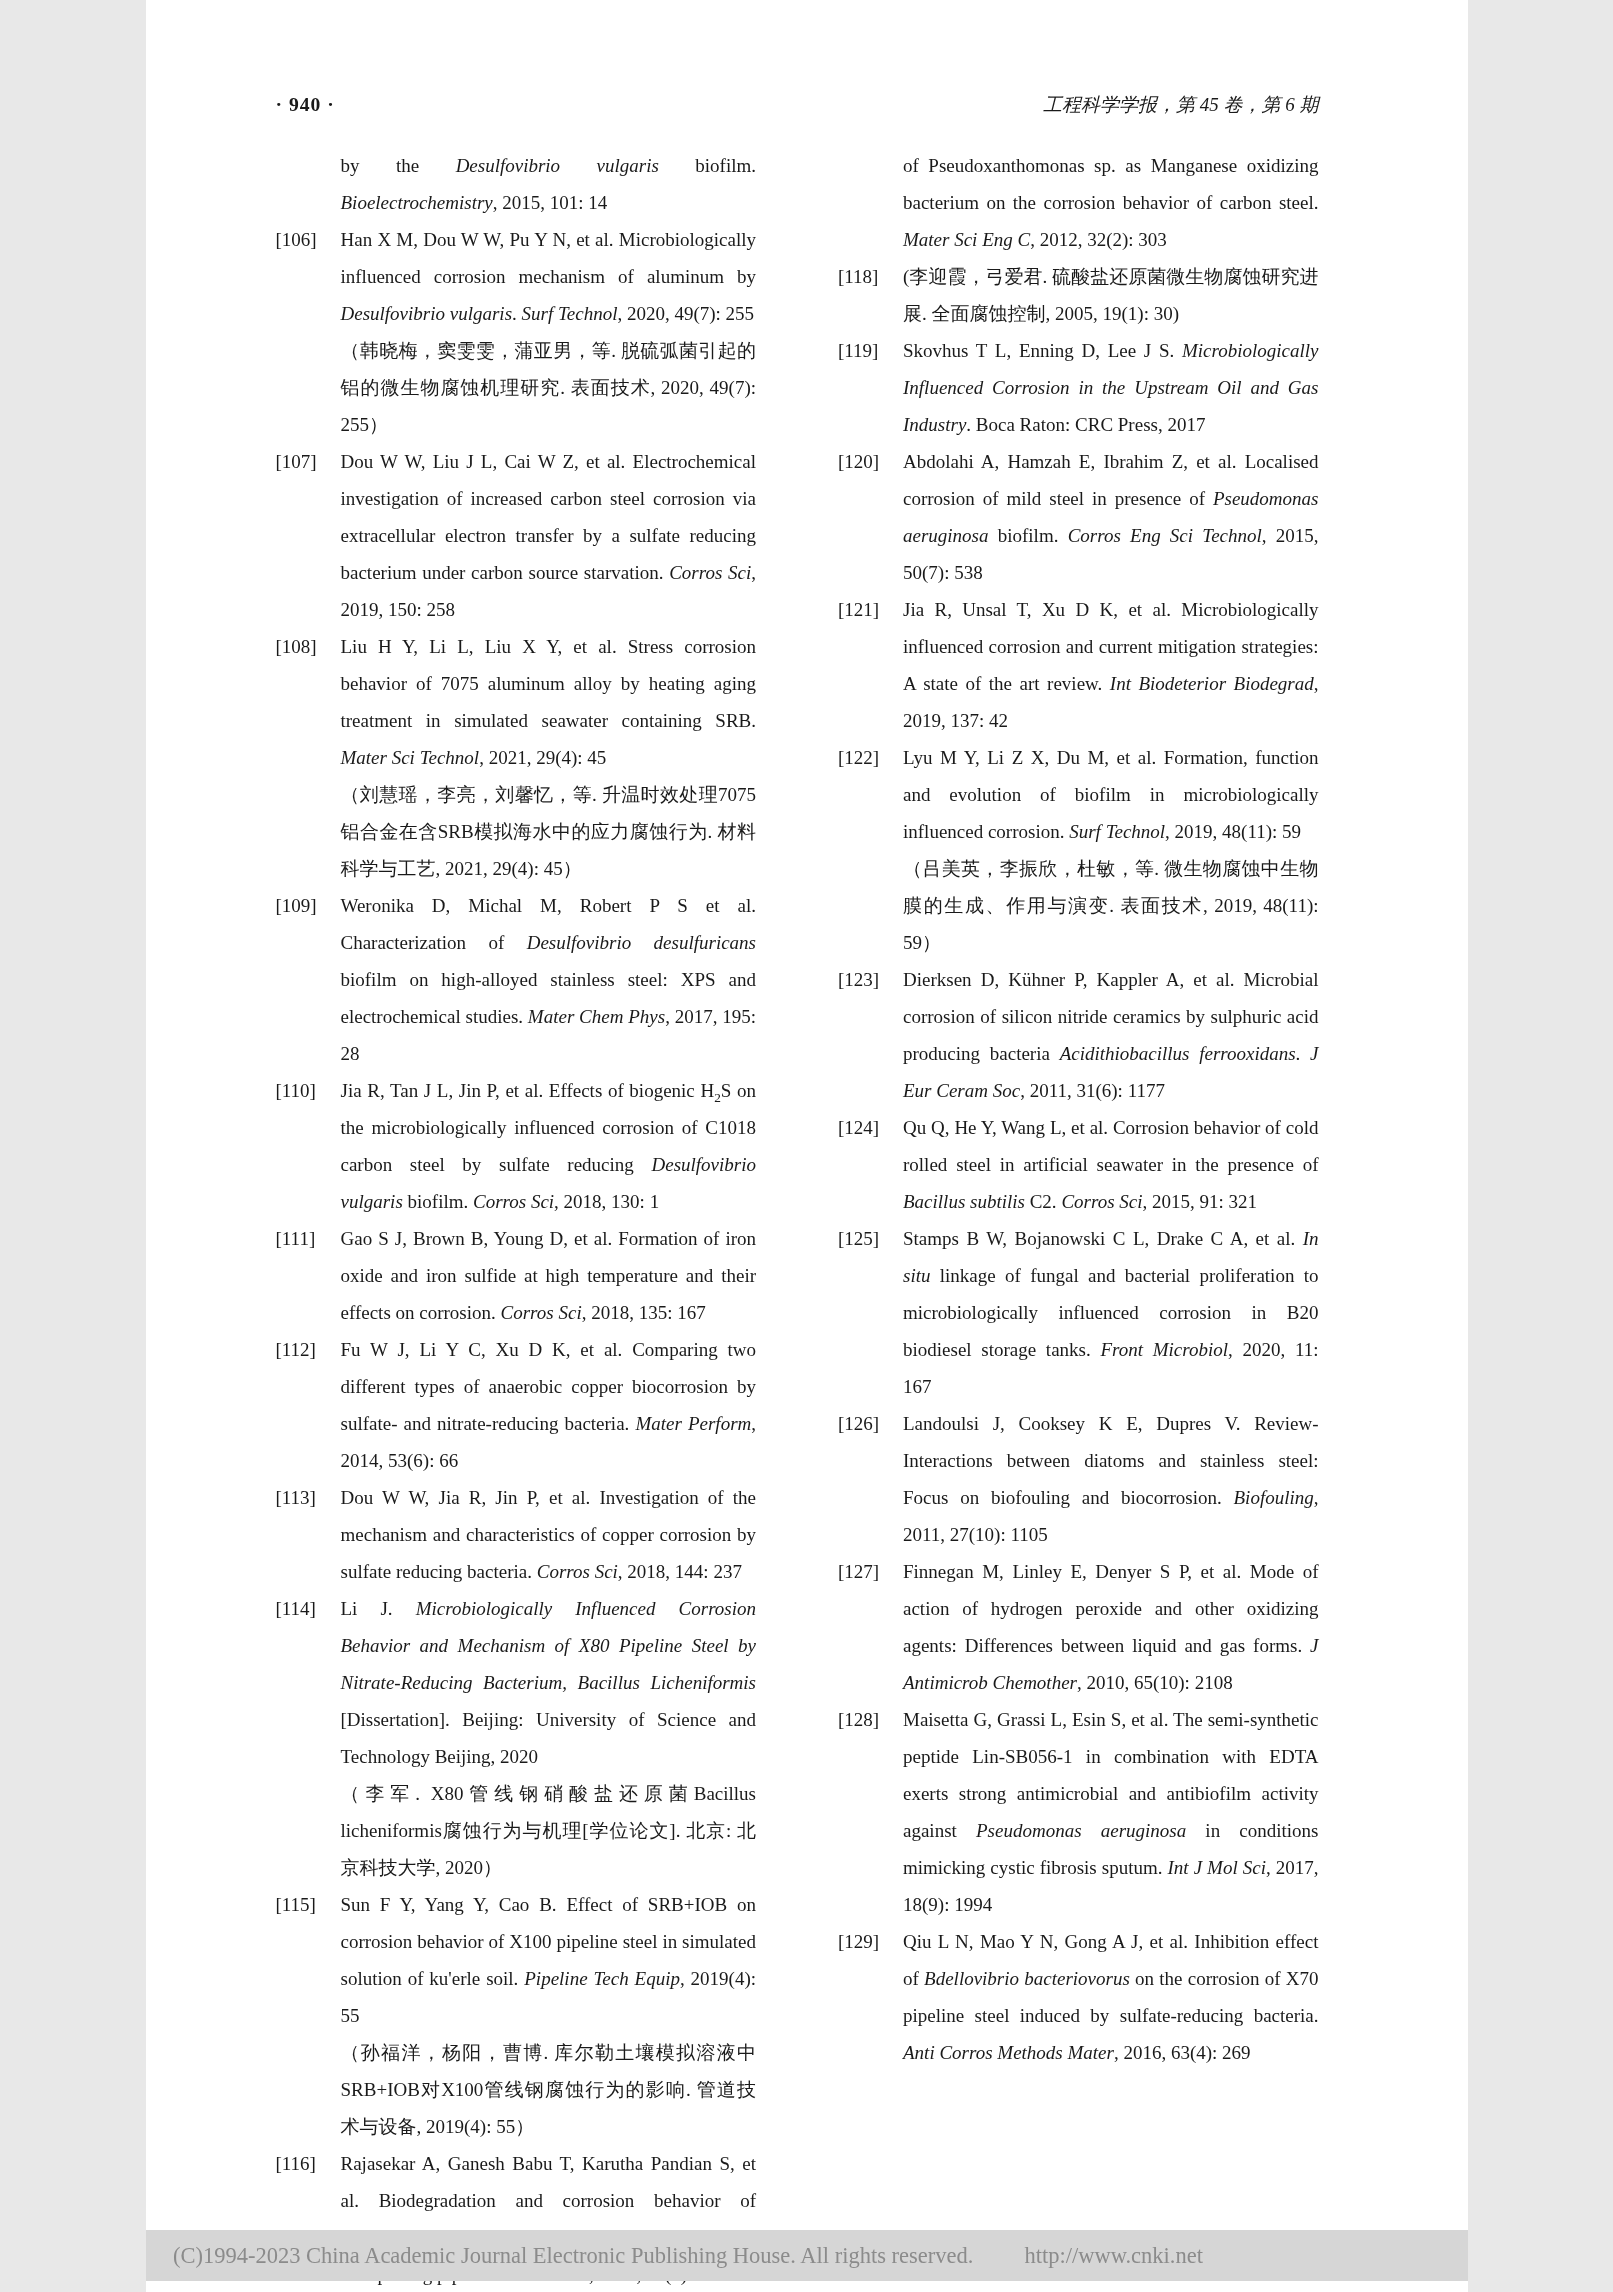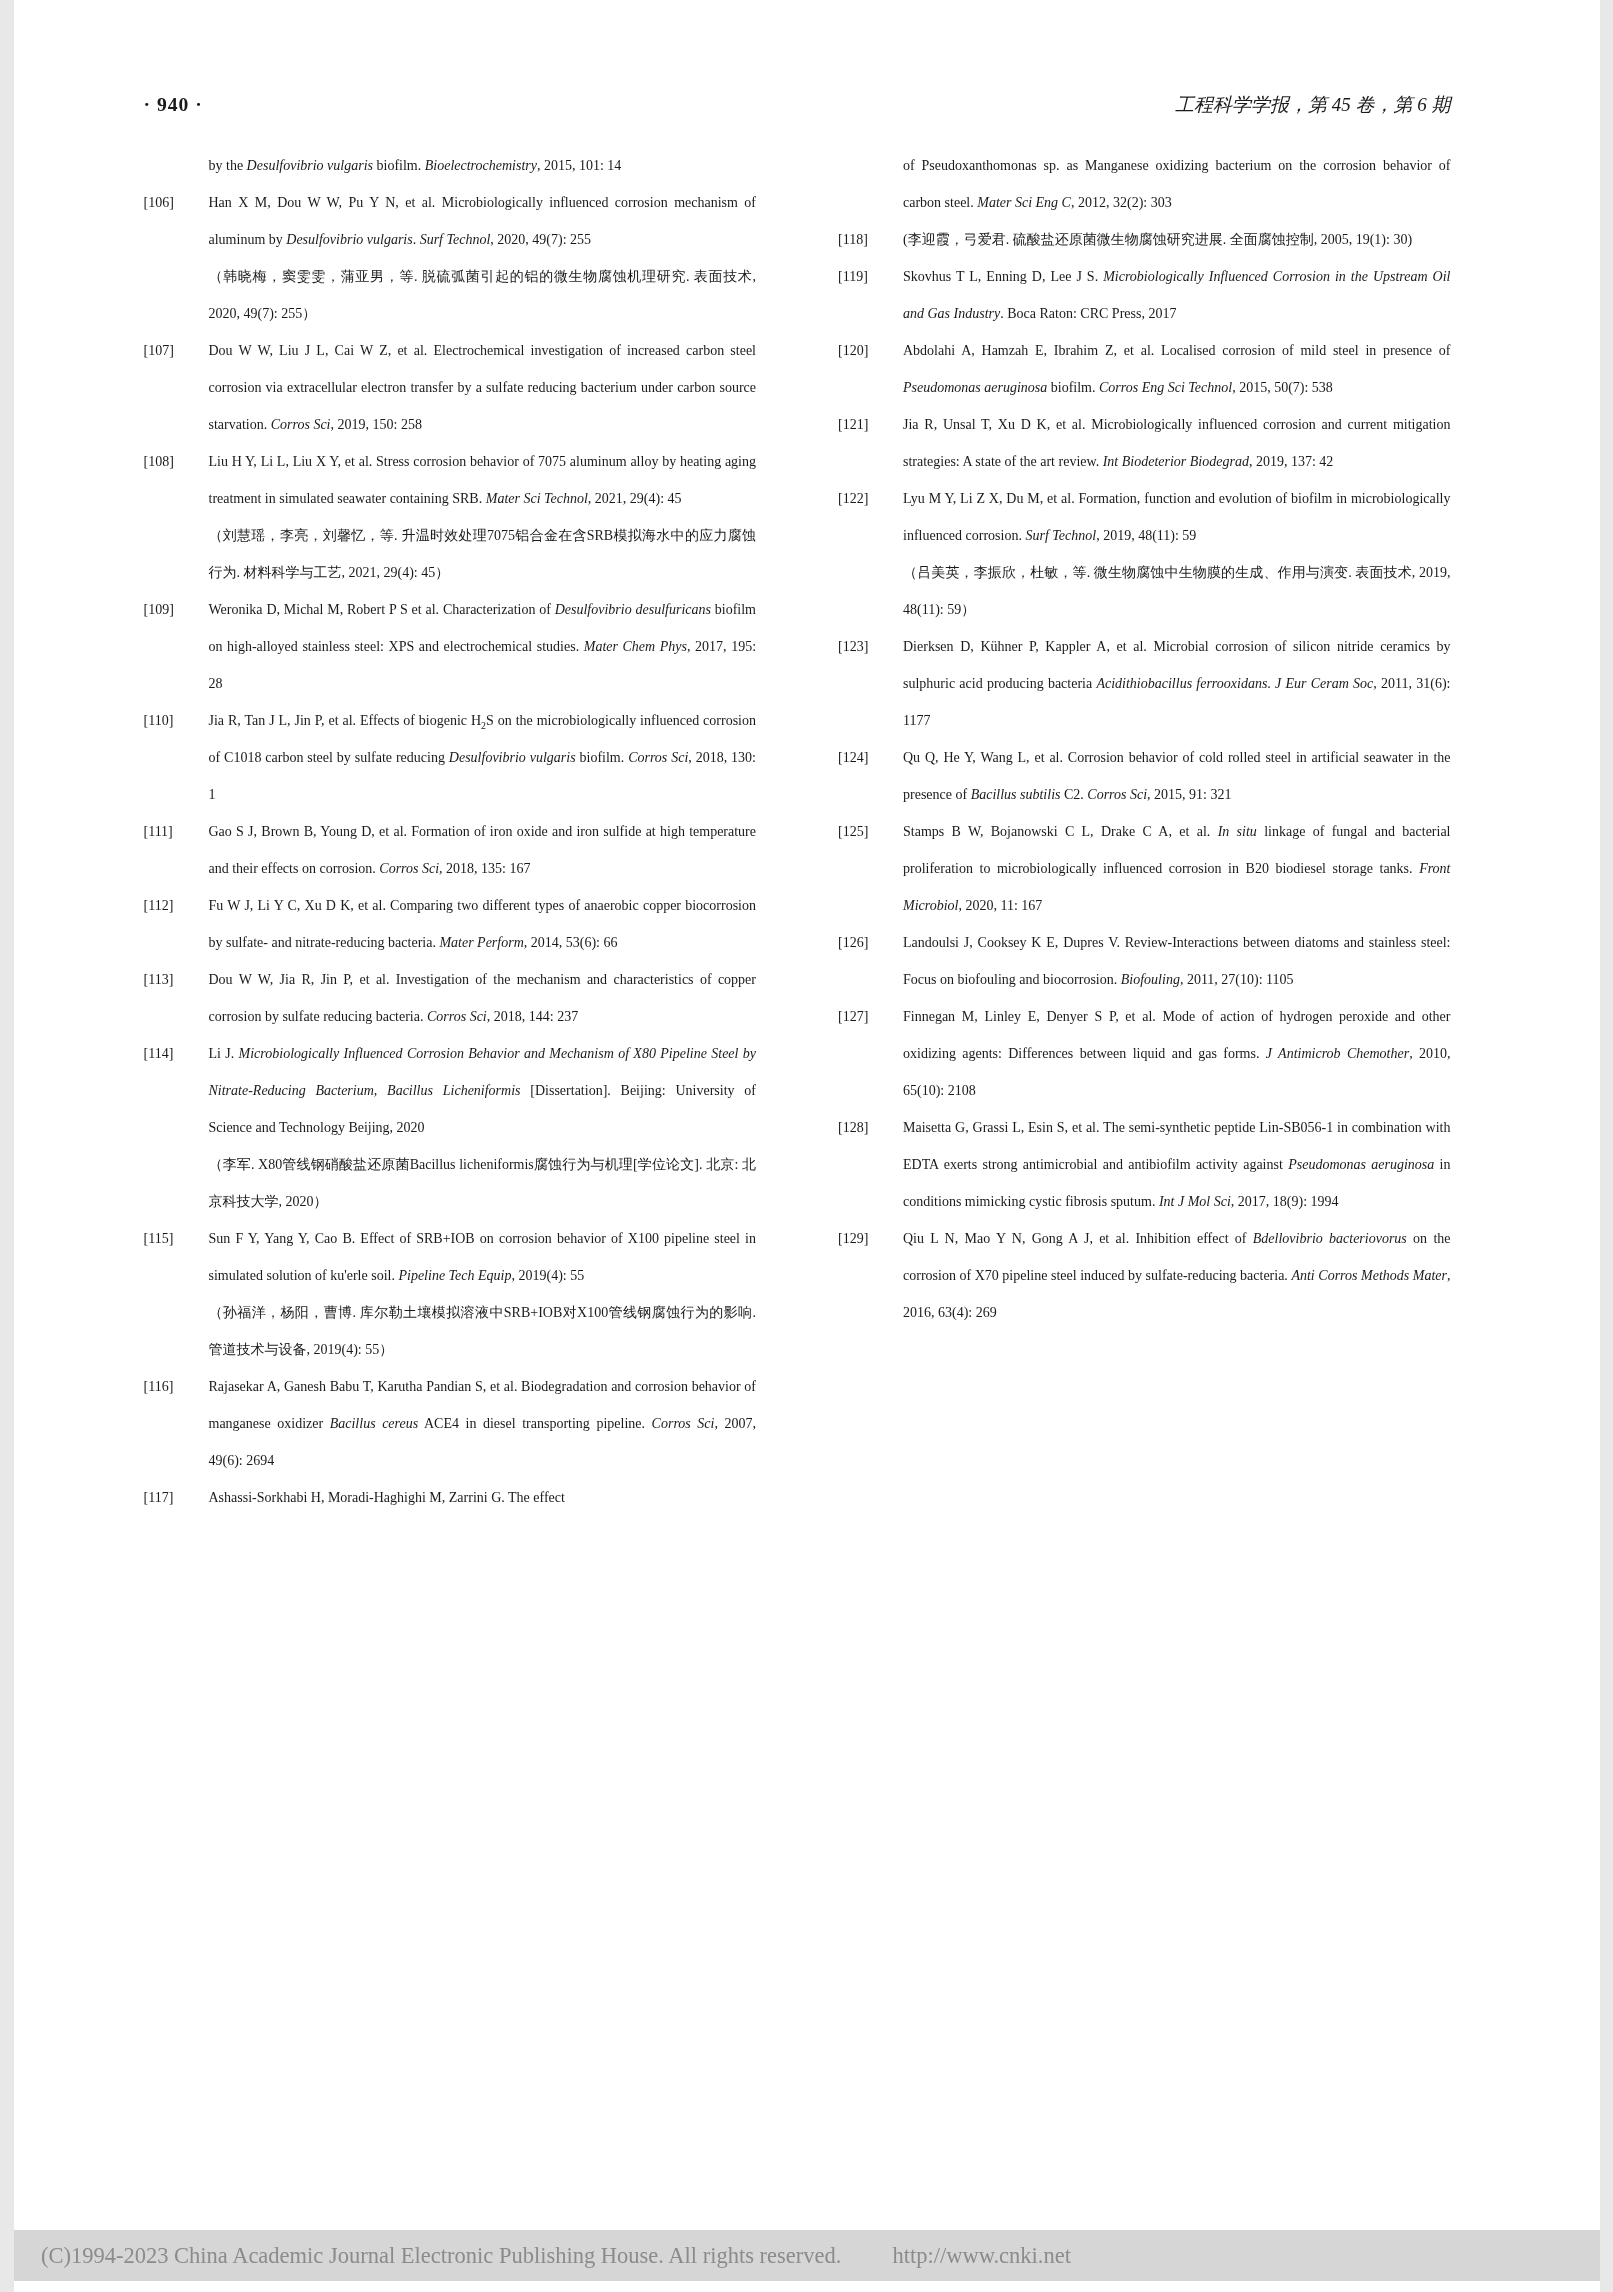--- a/index.html
+++ b/index.html
@@ -1,18 +1,18 @@
 <!DOCTYPE html>
 <html><head>
 <meta charset="utf-8">
 <style>
   html, body { margin: 0; padding: 0; background: #e8e8e8; }
   .page {
     position: relative;
-    width: 1586px;
+    width: 1322px;
     height: 2293px;
     margin: 0 auto;
     background: #ffffff;
     font-family: "Liberation Serif", serif;
     color: #1a1a1a;
     overflow: hidden;
   }
   .header {
     position: absolute;
     top: 92px;
@@ -29,21 +29,21 @@
     position: absolute;
     top: 147px;
     left: 130px;
     right: 149px;
     display: flex;
     gap: 82px;
   }
   .col { flex: 1 1 0; min-width: 0; }
   .ref {
     display: flex;
-    font-size: 14px;
+    font-size: 19px;
     line-height: 37px;
   }
   .ref-label { width: 65px; flex-shrink: 0; }
   .ref-body { flex: 1; min-width: 0; }
   .ref-body p {
     margin: 0;
     text-align: justify;
     text-align-last: left;
   }
   .it { font-style: italic; }

